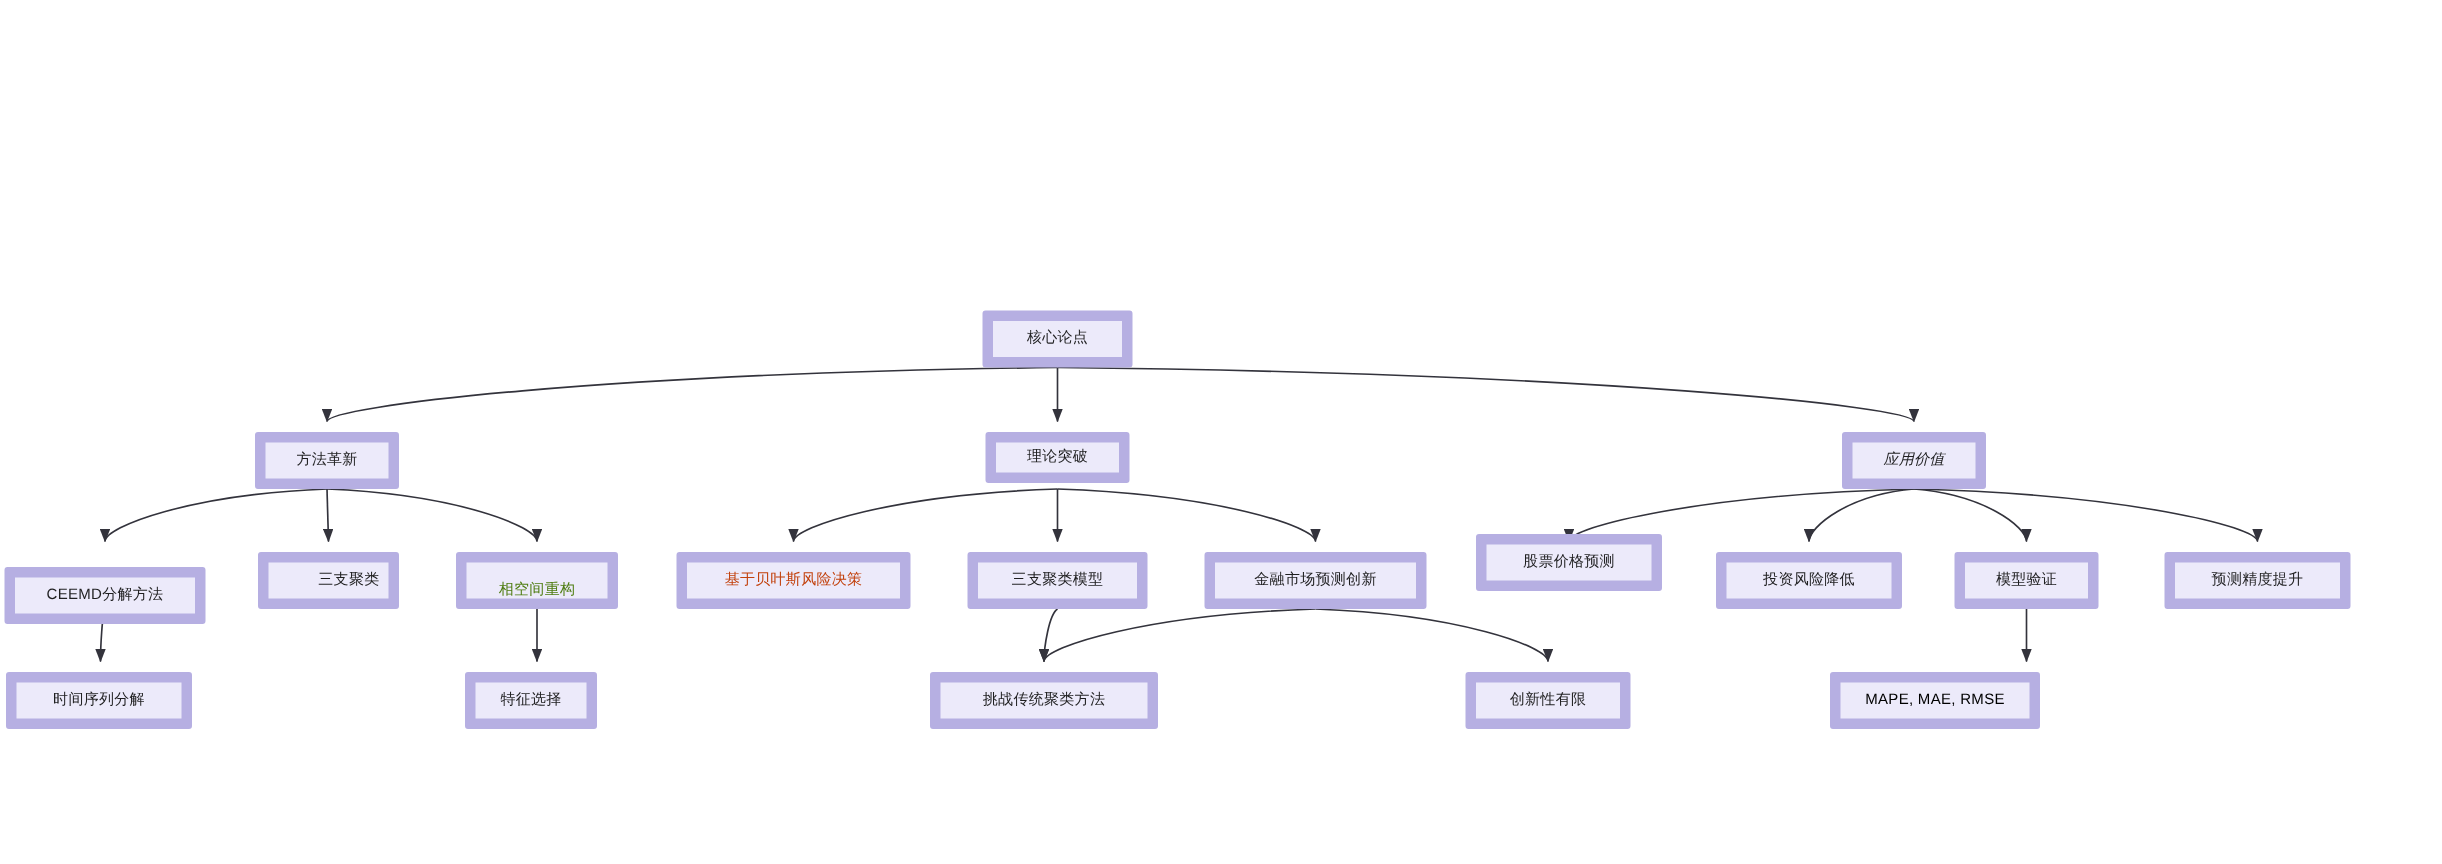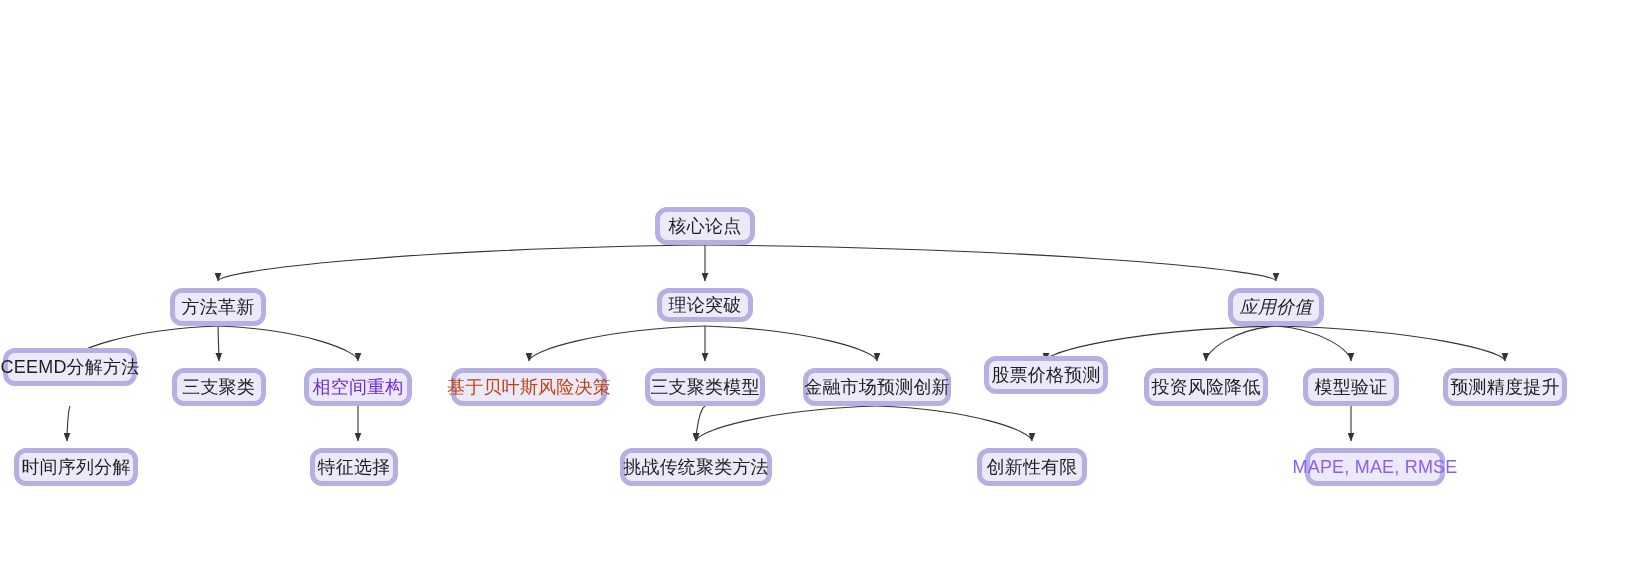--- a/index.html
+++ b/index.html
@@ -25,27 +25,27 @@
     left: 0;
     top: 0;
     width: 1628px;
     height: 576px;
     pointer-events: none;
   }
   .node {
     position: absolute;
     box-sizing: border-box;
     background: #ECEAFA;
-    border: 5px solid #0369a1;
-    border-radius: 12px;
+    border: 7px solid #0369a1;
+    border-radius: 2px;
     display: flex;
     align-items: center;
     justify-content: center;
     color: #1f1f20;
-    font-size: 18px;
+    font-size: 10px;
     line-height: 1;
     letter-spacing: 0.2px;
     white-space: nowrap;
   }
   .node .node-label {
     display: block;
     padding: 0 6px;
   }
 </style>
 </head>
@@ -86,27 +86,27 @@
       </div>
       <div class="node" style="left: 170px; top: 288px; width: 96px; height: 38px; background: rgb(236, 234, 250); border-color: rgb(182, 175, 226); color: rgb(31, 31, 32);">
         <span class="node-label">方法革新</span>
       </div>
       <div class="node" style="left: 657px; top: 288px; width: 96px; height: 34px; background: rgb(236, 234, 250); border-color: rgb(182, 175, 226); color: rgb(31, 31, 32);">
         <span class="node-label">理论突破</span>
       </div>
       <div class="node" style="left: 1228px; top: 288px; width: 96px; height: 38px; background: rgb(236, 234, 250); border-color: rgb(182, 175, 226); color: rgb(31, 31, 32); font-style: italic;">
         <span class="node-label">应用价值</span>
       </div>
-      <div class="node" style="left: 3px; top: 348px; width: 134px; height: 38px; background: rgb(236, 234, 250); border-color: rgb(182, 175, 226); color: rgb(31, 31, 32);">
+      <div class="node" style="left: 3px; top: 378px; width: 134px; height: 38px; background: rgb(236, 234, 250); border-color: rgb(182, 175, 226); color: rgb(31, 31, 32);">
         <span class="node-label">CEEMD分解方法</span>
       </div>
       <div class="node" style="left: 172px; top: 368px; width: 94px; height: 38px; background: rgb(236, 234, 250); border-color: rgb(182, 175, 226); color: rgb(31, 31, 32); justify-content: flex-end;">
         <span class="node-label">三支聚类</span>
       </div>
-      <div class="node" style="left: 304px; top: 368px; width: 108px; height: 38px; background: rgb(236, 234, 250); border-color: rgb(182, 175, 226); color: #6d28d9;">
+      <div class="node" style="left: 304px; top: 368px; width: 108px; height: 38px; background: rgb(236, 234, 250); border-color: rgb(182, 175, 226); color: #4d7c0f; align-items: flex-end;">
         <span class="node-label">相空间重构</span>
       </div>
       <div class="node" style="left: 451px; top: 368px; width: 156px; height: 38px; background: rgb(236, 234, 250); border-color: rgb(182, 175, 226); color: #c2410c;">
         <span class="node-label">基于贝叶斯风险决策</span>
       </div>
       <div class="node" style="left: 645px; top: 368px; width: 120px; height: 38px; background: rgb(236, 234, 250); border-color: rgb(182, 175, 226); color: rgb(31, 31, 32);">
         <span class="node-label">三支聚类模型</span>
       </div>
       <div class="node" style="left: 803px; top: 368px; width: 148px; height: 38px; background: rgb(236, 234, 250); border-color: rgb(182, 175, 226); color: rgb(31, 31, 32);">
         <span class="node-label">金融市场预测创新</span>
@@ -116,29 +116,29 @@
       </div>
       <div class="node" style="left: 1144px; top: 368px; width: 124px; height: 38px; background: rgb(236, 234, 250); border-color: rgb(182, 175, 226); color: rgb(31, 31, 32);">
         <span class="node-label">投资风险降低</span>
       </div>
       <div class="node" style="left: 1303px; top: 368px; width: 96px; height: 38px; background: rgb(236, 234, 250); border-color: rgb(182, 175, 226); color: rgb(31, 31, 32);">
         <span class="node-label">模型验证</span>
       </div>
       <div class="node" style="left: 1443px; top: 368px; width: 124px; height: 38px; background: rgb(236, 234, 250); border-color: rgb(182, 175, 226); color: rgb(31, 31, 32);">
         <span class="node-label">预测精度提升</span>
       </div>
-      <div class="node" style="left: 14px; top: 448px; width: 124px; height: 38px; background: rgb(236, 234, 250); border-color: rgb(182, 175, 226); color: rgb(31, 31, 32);">
+      <div class="node" style="left: 4px; top: 448px; width: 124px; height: 38px; background: rgb(236, 234, 250); border-color: rgb(182, 175, 226); color: rgb(31, 31, 32);">
         <span class="node-label">时间序列分解</span>
       </div>
       <div class="node" style="left: 310px; top: 448px; width: 88px; height: 38px; background: rgb(236, 234, 250); border-color: rgb(182, 175, 226); color: rgb(31, 31, 32);">
         <span class="node-label">特征选择</span>
       </div>
       <div class="node" style="left: 620px; top: 448px; width: 152px; height: 38px; background: rgb(236, 234, 250); border-color: rgb(182, 175, 226); color: rgb(31, 31, 32);">
         <span class="node-label">挑战传统聚类方法</span>
       </div>
       <div class="node" style="left: 977px; top: 448px; width: 110px; height: 38px; background: rgb(236, 234, 250); border-color: rgb(182, 175, 226); color: rgb(31, 31, 32);">
         <span class="node-label">创新性有限</span>
       </div>
-      <div class="node" style="left: 1305px; top: 448px; width: 140px; height: 38px; background: rgb(236, 234, 250); border-color: rgb(182, 175, 226); color: #8b5cf6;">
+      <div class="node" style="left: 1220px; top: 448px; width: 140px; height: 38px; background: rgb(236, 234, 250); border-color: rgb(182, 175, 226); color: #000000;">
         <span class="node-label">MAPE, MAE, RMSE</span>
       </div>
     </div>
 </div>
 
 </body></html>

